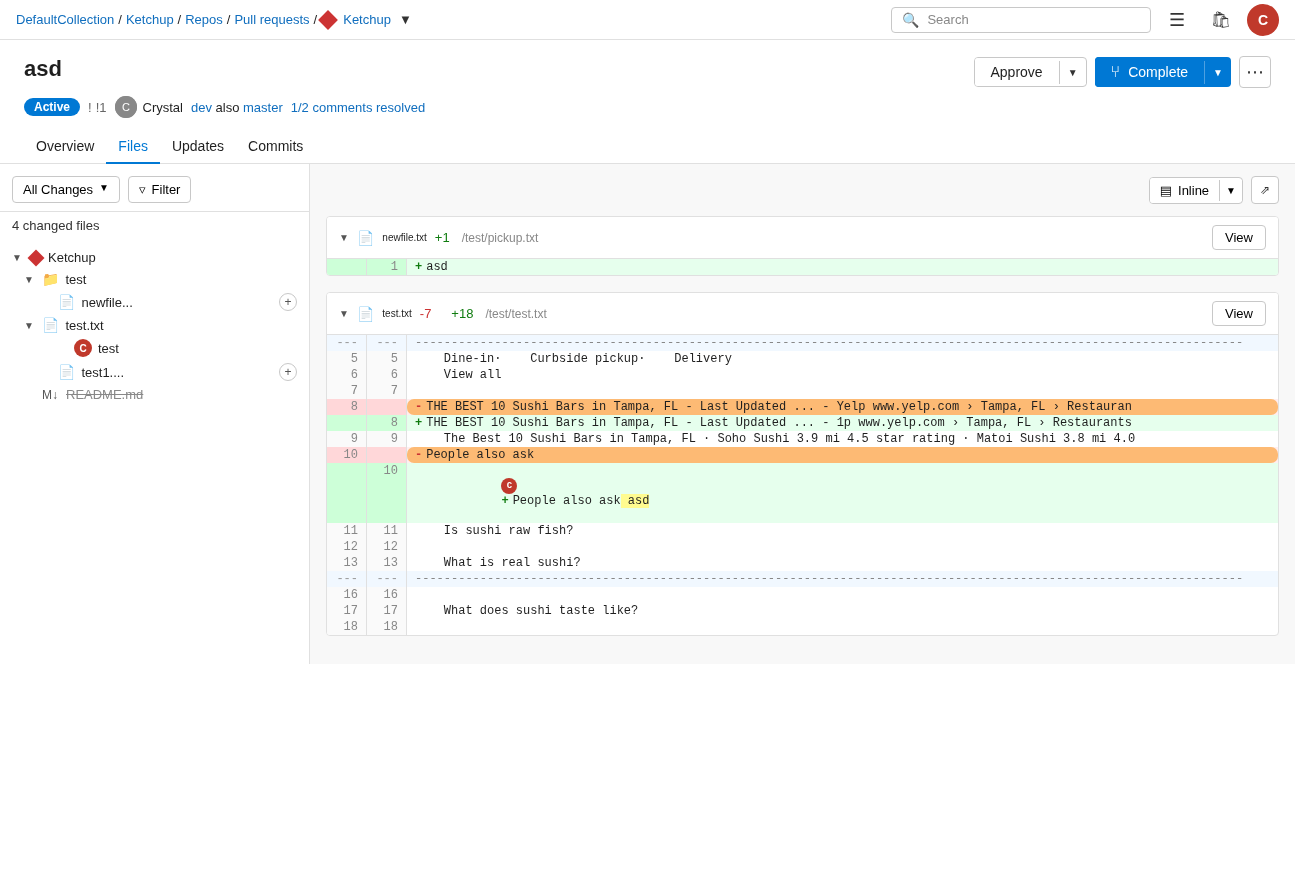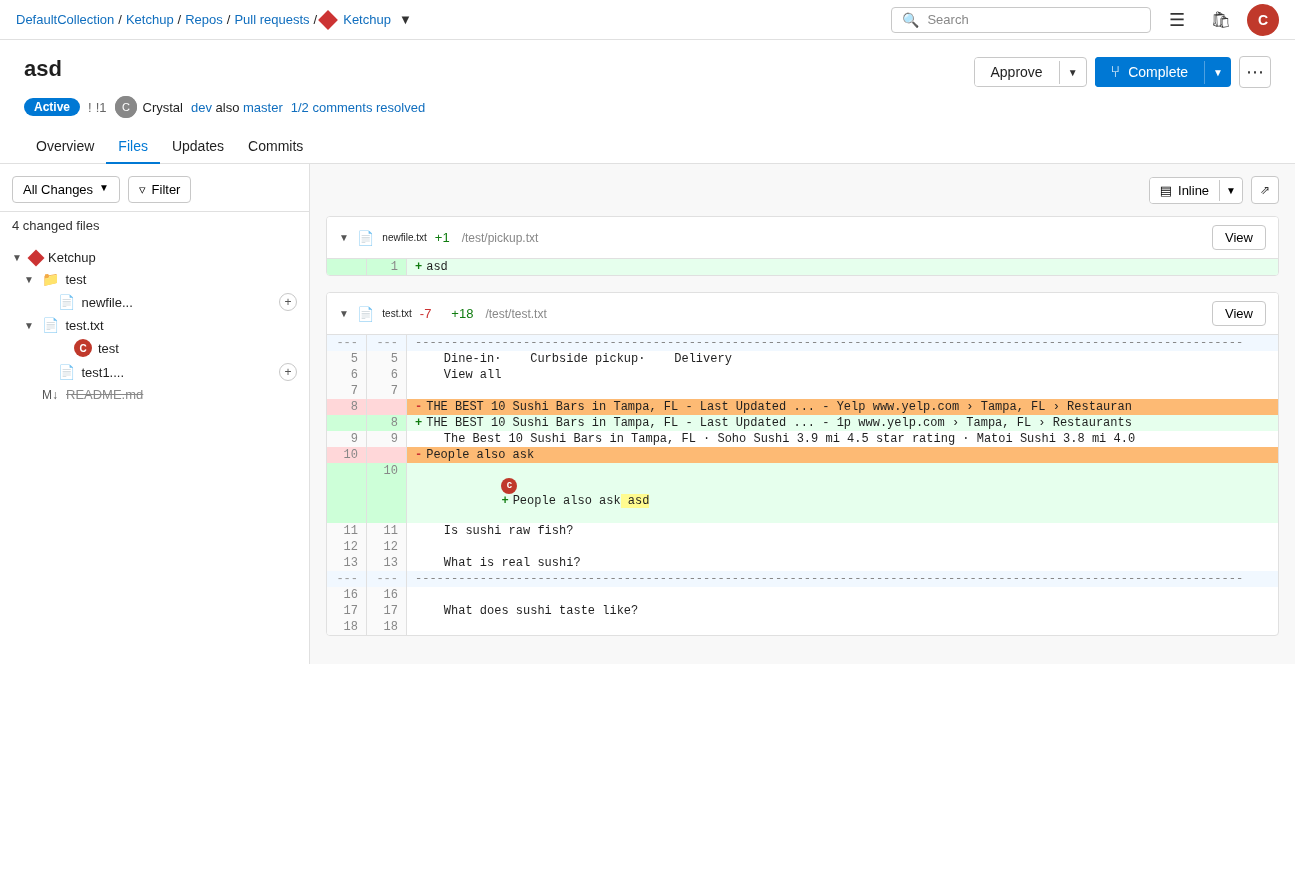--- a/index.html
+++ b/index.html
@@ -185,21 +185,21 @@
     }
 
     
     .diff-content { font-family: 'Consolas', 'Courier New', monospace; font-size: 12px; }
     .diff-row { display: flex; }
     .diff-line-num {
       width: 40px; min-width: 40px; text-align: right; padding: 1px 8px;
       color: #888; user-select: none; border-right: 1px solid #e0e0e0; background: #fafafa;
     }
     .diff-line-num.empty { background: #fafafa; }
-    .diff-line-content { padding: 1px 8px; flex: 1; white-space: pre; overflow: hidden; }
+    .diff-line-content { padding: 1px 8px; flex: 1; white-space: pre; overflow: hidden; border-radius: 7px; }
     .diff-add { background: #e6ffed; }
     .diff-add .diff-line-num { background: #cdffd8; }
     .diff-add .diff-line-content { background: #e6ffed; }
     .diff-del { background: #ffeef0; }
     .diff-del .diff-line-num { background: #ffd7d9; }
     .diff-del .diff-line-content { background: #fdba74; }
     .diff-separator { background: #f1f8ff; color: #888; }
     .diff-separator .diff-line-num { background: #f1f8ff; color: #999; }
     .diff-separator .diff-line-content { background: #f1f8ff; color: #888; font-style: italic; }
     .inline-plus { color: #107c10; font-weight: bold; margin-right: 4px; }

